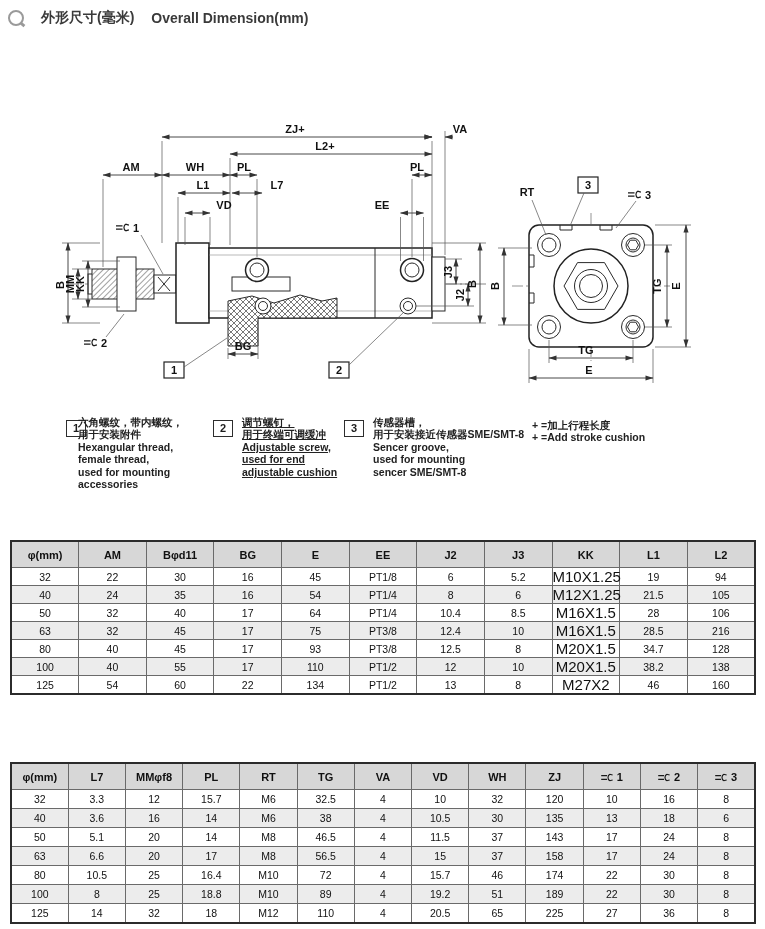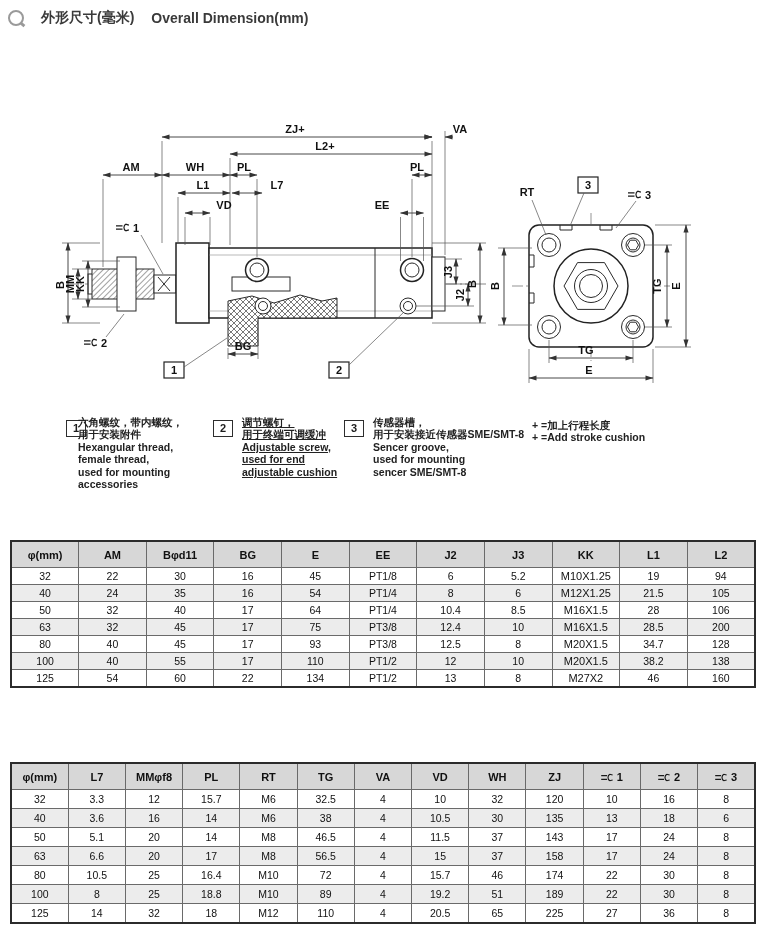--- a/index.html
+++ b/index.html
@@ -28,21 +28,21 @@
   .tblwrap table{width:100%;border-collapse:collapse;table-layout:fixed;
                  border:2px solid var(--table-border);background:#fff;}
   .tblwrap th{background:var(--header-bg);border:1px solid var(--grid);height:25px;
               font:bold 11px "Liberation Sans",sans-serif;color:#111;text-align:center;
               vertical-align:middle;padding:0;}
   .tblwrap td{border:1px solid var(--grid);font:10.5px "Liberation Sans",sans-serif;
               color:#111;text-align:center;vertical-align:middle;padding:0;}
   table[data-table="table1"] td{height:16px;}
   table[data-table="table2"] td{height:18px;}
   .tblwrap tbody tr:nth-child(even){background:var(--row-alt);}
-  td.sm{font-size:11px;}
+  td.sm{font-size:15px;}
   .wnum{margin-left:3px;}
   .wrico{vertical-align:-1px;}
   
   .s1{stroke:#2a2a2a;stroke-width:1;fill:none;}
   .s1f{stroke:#2a2a2a;stroke-width:1;fill:#fff;}
   .s2f{stroke:#222;stroke-width:1.5;fill:#fff;}
   .hat{stroke:#2a2a2a;stroke-width:1;fill:url(#h1);}
   .xhat{stroke:#2a2a2a;stroke-width:1;fill:url(#xh);}
   .lnt{stroke:#8a8a8a;stroke-width:.6;fill:none;}
   .ext{stroke:#555;stroke-width:.7;fill:none;}
@@ -320,21 +320,21 @@
           <td>63</td>
           <td>32</td>
           <td>45</td>
           <td>17</td>
           <td>75</td>
           <td>PT3/8</td>
           <td>12.4</td>
           <td>10</td>
           <td class="sm">M16X1.5</td>
           <td>28.5</td>
-          <td>200</td>
+          <td>216</td>
         </tr>
         <tr>
           <td>80</td>
           <td>40</td>
           <td>45</td>
           <td>17</td>
           <td>93</td>
           <td>PT3/8</td>
           <td>12.5</td>
           <td>8</td>

